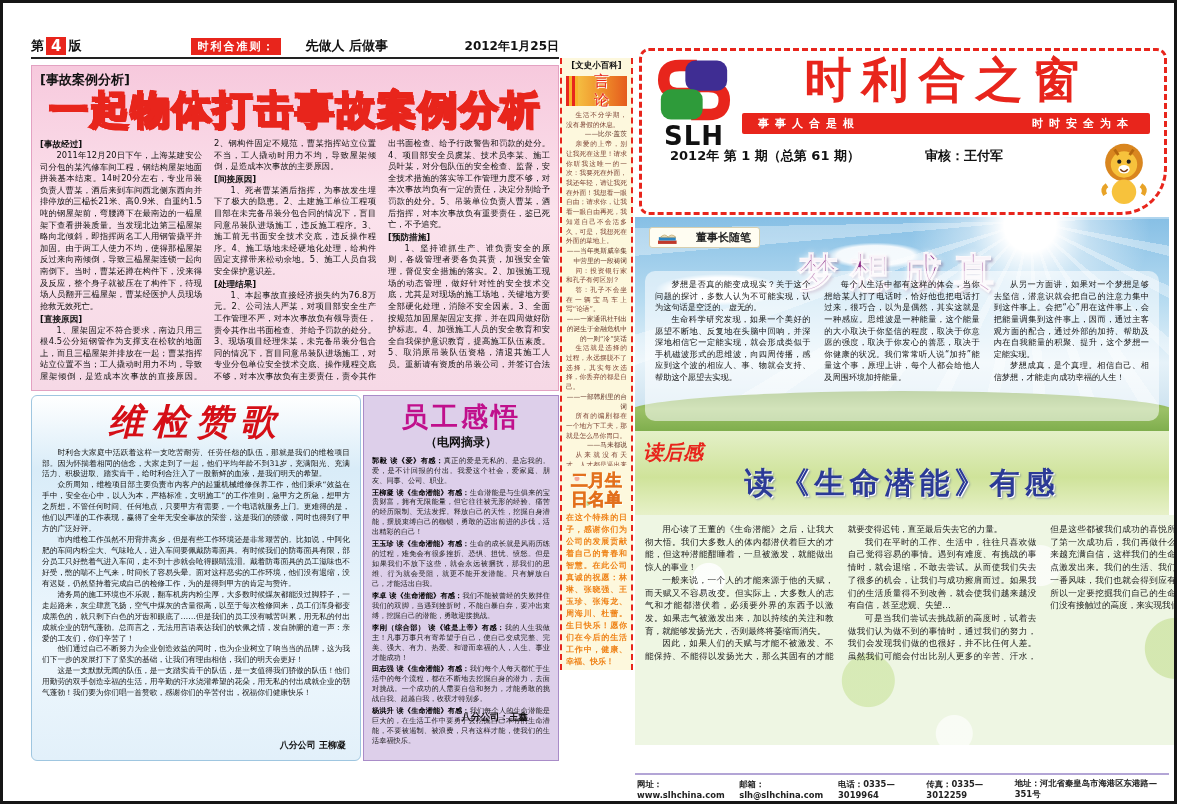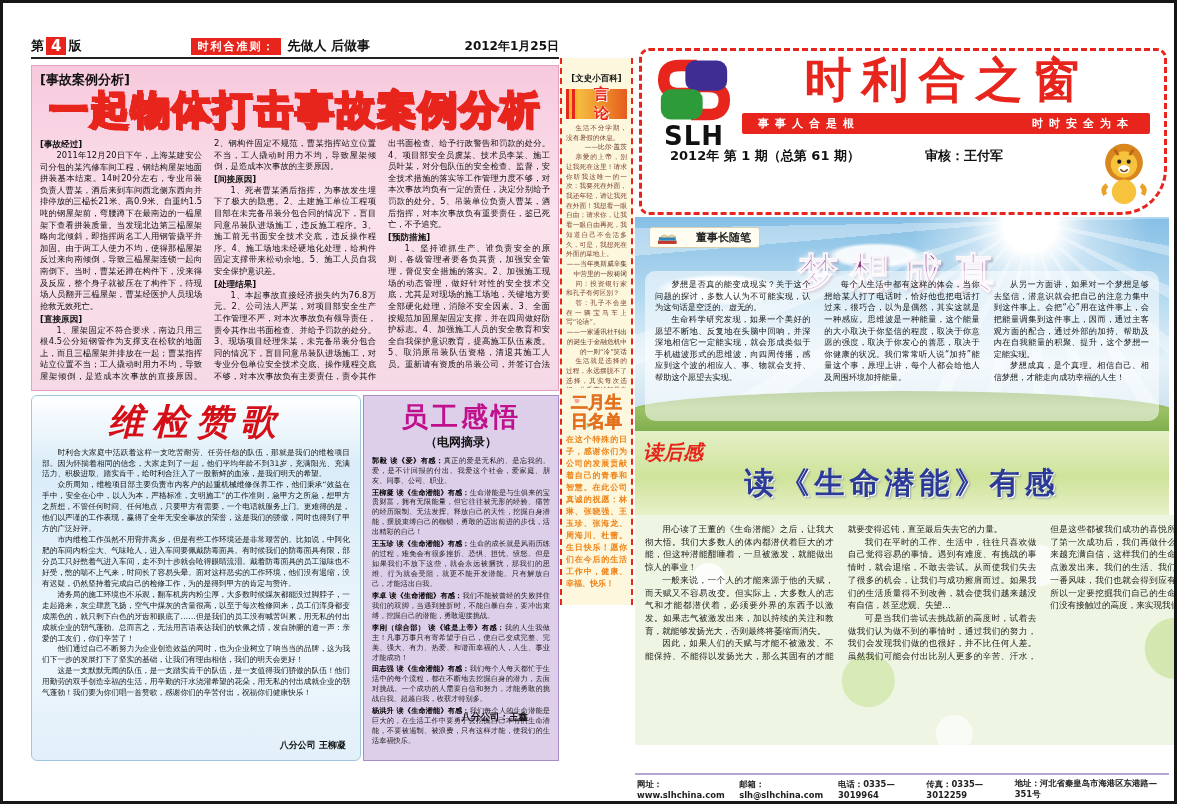--- a/index.html
+++ b/index.html
@@ -5,21 +5,21 @@
   html,body{margin:0;padding:0;background:#fff;}
   *{box-sizing:border-box;}
   .page{position:relative;width:1177px;height:804px;background:#fff;border:3px solid #161616;
         overflow:hidden;font-family:"DejaVu Sans",sans-serif;color:#111;}
   
   .lp-header{position:absolute;left:28px;top:32px;width:528px;height:24px;display:flex;
              align-items:center;border-bottom:2px solid #222;font-weight:bold;font-size:13px;}
   .red-box{background:#e8251c;color:#fff;padding:0 5px;font-weight:bold;display:inline-block;}
   .edition{display:flex;align-items:center;gap:2px;}
   .edition .red-box{font-size:15px;}
-  .motto-wrap{display:flex;align-items:center;gap:6px;margin-left:110px;}
+  .motto-wrap{display:flex;align-items:center;gap:24px;margin-left:110px;}
   .motto-wrap .red-box{font-size:11px;padding:1px 6px;letter-spacing:2px;}
   .lp-date{margin-left:auto;font-size:12px;}
   
   .accident{position:absolute;left:28px;top:62px;width:528px;height:326px;padding:5px 8px;
             background:linear-gradient(180deg,#f7c9dd,#fbe2ec 45%,#f6d9e6);border:1px solid #e3a2c2;}
   .acc-tag{font-size:13px;font-weight:bold;}
   .acc-title{text-align:center;font-size:39px;font-weight:900;color:#fff;letter-spacing:2px;
              -webkit-text-stroke:2.2px #e8251c;
              text-shadow:-1px -1px 0 #e8251c,1px -1px 0 #e8251c,-1px 1px 0 #e8251c,2px 2px 0 #e8251c;
              line-height:1.05;margin:1px 0 7px;}
@@ -38,29 +38,29 @@
   .wj-sign{position:absolute;right:14px;bottom:8px;font-size:9px;font-weight:bold;}
   
   .ganwu{position:absolute;left:360px;top:392px;width:196px;height:366px;padding:6px 8px;
          background:#ddcfea;border:1px solid #a98cc8;}
   .gw-title{text-align:center;font-size:27px;font-weight:900;color:#c0108c;letter-spacing:3px;line-height:1.1;}
   .gw-sub{text-align:center;font-size:12px;font-weight:bold;margin:2px 0 5px;}
   .gw-body{height:288px;overflow:hidden;font-size:7.2px;line-height:1.38;text-align:justify;color:#1c1c1c;}
   .refl{margin-bottom:2px;}
   .refl b{color:#000;}
   
-  .strip{position:absolute;left:557px;top:55px;width:73px;height:547px;background:#fdf8dd;
-         border-left:2px dashed #e8251c;border-right:2px dashed #e8251c;padding:15px 4px;
+  .strip{position:absolute;left:557px;top:55px;width:73px;height:612px;background:#fdf8dd;
+         border-left:2px dashed #e8251c;border-right:2px dashed #e8251c;padding:2px 4px;
          display:flex;flex-direction:column;}
   .strip-tag{text-align:center;font-size:8.5px;font-weight:bold;letter-spacing:0;}
   .yanlun{position:relative;height:30px;margin:4px 0 5px;display:flex;align-items:center;justify-content:center;
           background:linear-gradient(90deg,#f7d34c,#ef8f2a 60%,#e55b1e);}
   .yanlun::before{content:"";position:absolute;left:0;top:0;bottom:0;width:12px;
           background:repeating-linear-gradient(90deg,#e8251c 0 3px,#f7b32c 3px 6px);}
-  .yanlun-text{font-size:15px;font-weight:700;color:#e8251c;letter-spacing:5px;text-shadow:0 0 2px #fff,1px 1px 0 #fff;margin-left:28px;}
+  .yanlun-text{font-size:15px;font-weight:400;color:#e8251c;letter-spacing:5px;text-shadow:0 0 2px #fff,1px 1px 0 #fff;margin-left:28px;}
   .quotes{flex:1;overflow:hidden;font-size:6.7px;line-height:1.45;color:#7c4133;text-align:justify;}
   .quote{text-indent:1.4em;}
   .quote.attrib{text-align:right;text-indent:0;color:#63352a;}
   .bday-title{margin:5px 0 3px;text-align:center;font-weight:900;font-size:17px;line-height:1.12;
         color:#f59a23;-webkit-text-stroke:.6px #e2701d;text-shadow:1px 1px 0 #fff;
         background:radial-gradient(circle at 18% 20%,rgba(240,90,90,.5) 0 2px,transparent 3px),
                    radial-gradient(circle at 80% 35%,rgba(90,170,240,.5) 0 2px,transparent 3px),
                    radial-gradient(circle at 35% 85%,rgba(120,200,90,.5) 0 2px,transparent 3px);}
   .bday-text{font-size:8px;font-weight:bold;color:#ef8318;line-height:1.5;text-align:justify;overflow:hidden;}
   

